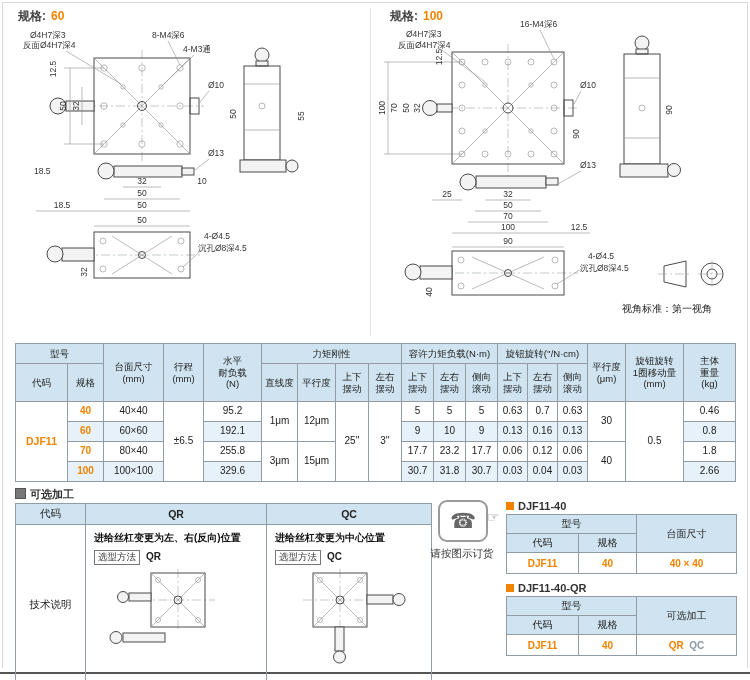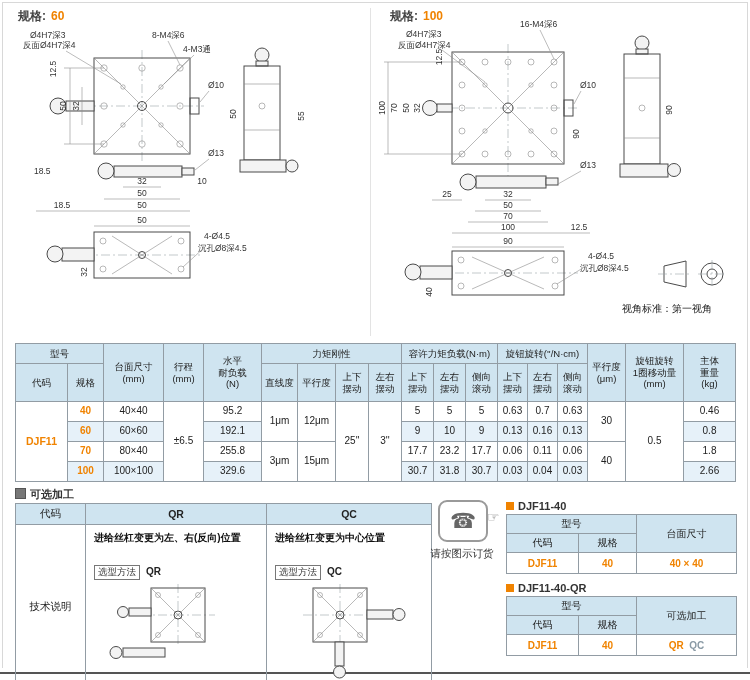--- a/index.html
+++ b/index.html
@@ -48,21 +48,21 @@
                        margin-right:4px; vertical-align:-1px; }
   .opt-table { position:absolute; left:15px; top:503px; width:416px; border-collapse:collapse;
                table-layout:fixed; font-size:10px; color:#222; }
   .opt-table th, .opt-table td { border:1px solid #929ca4; }
   .opt-table th { background:#cfe4f0; height:18px; font-weight:normal; font-size:10.5px; }
   .opt-table th.bold { font-weight:bold; }
   .opt-table td { vertical-align:top; height:147px; }
   .opt-label { text-align:center; vertical-align:middle !important; font-size:10.5px; }
   .opt-cell { padding:6px 8px; }
   .opt-desc { font-weight:bold; font-size:10px; color:#111; }
-  .opt-sel { margin-top:20px; }
+  .opt-sel { margin-top:5px; }
   .sel-box { display:inline-block; border:1px solid #777; padding:0px 3px; font-size:9.5px; color:#333; }
   .sel-code { font-weight:bold; margin-left:6px; color:#222; }
   .opt-cell svg { display:block; margin:4px auto 0 auto; }
 
   
   .order-icon { position:absolute; left:438px; top:500px; width:46px; height:38px; border:2px solid #9a9a9a;
                 border-radius:9px; text-align:center; line-height:38px; font-size:21px; color:#666; }
   .hand-icon { position:absolute; left:487px; top:509px; font-size:14px; color:#888; }
   .order-note { position:absolute; left:421px; top:547px; width:82px; text-align:center;
                 font-size:10.5px; color:#333; }
@@ -402,21 +402,21 @@
       <tr>
         <td class="orange">70</td>
         <td>80×40</td>
         <td>255.8</td>
         <td rowspan="2">3μm</td>
         <td rowspan="2">15μm</td>
         <td>17.7</td>
         <td>23.2</td>
         <td>17.7</td>
         <td>0.06</td>
-        <td>0.11</td>
+        <td>0.12</td>
         <td>0.06</td>
         <td rowspan="2">40</td>
         <td>1.8</td>
       </tr>
       <tr class="alt">
         <td class="orange">100</td>
         <td>100×100</td>
         <td>329.6</td>
         <td>30.7</td>
         <td>31.8</td>

